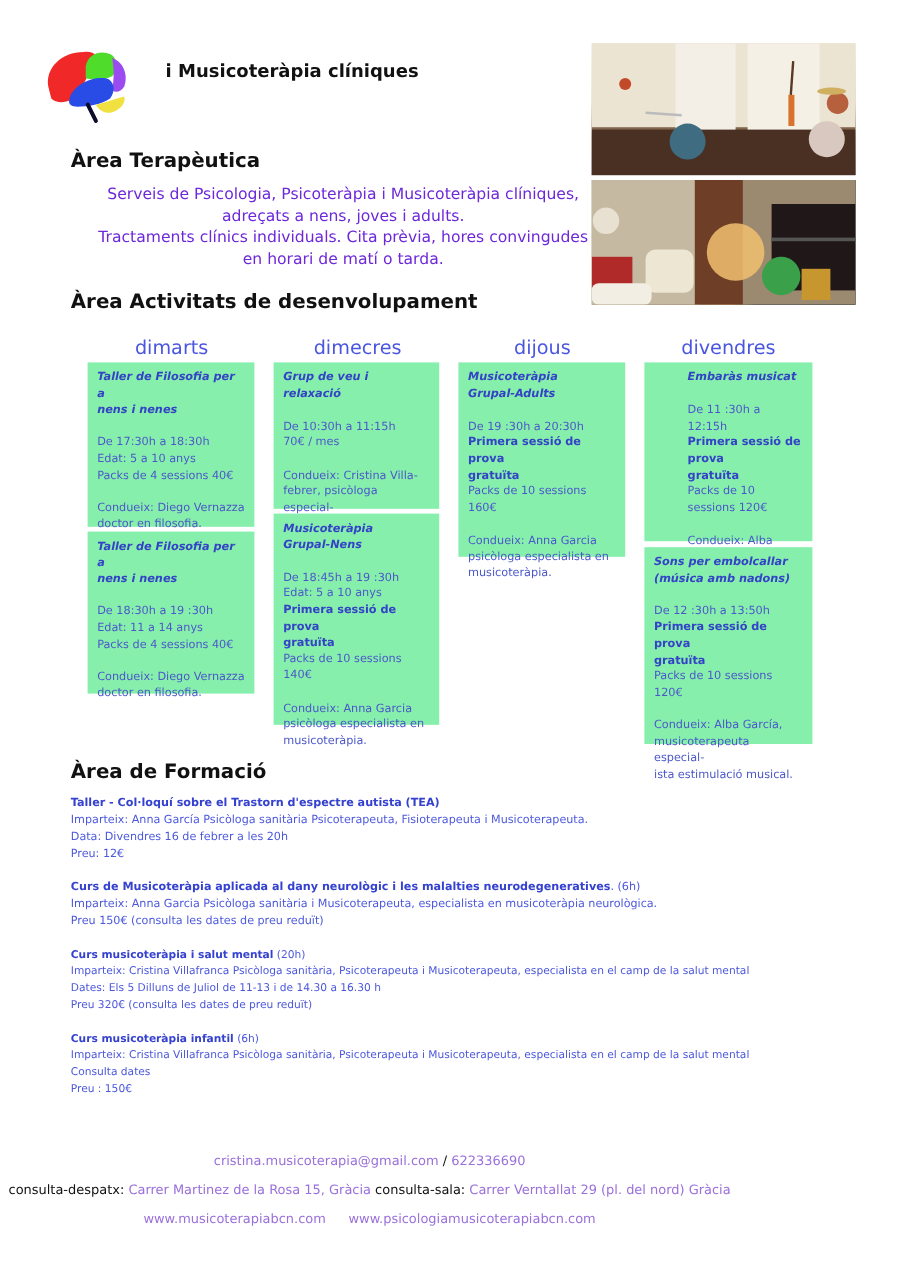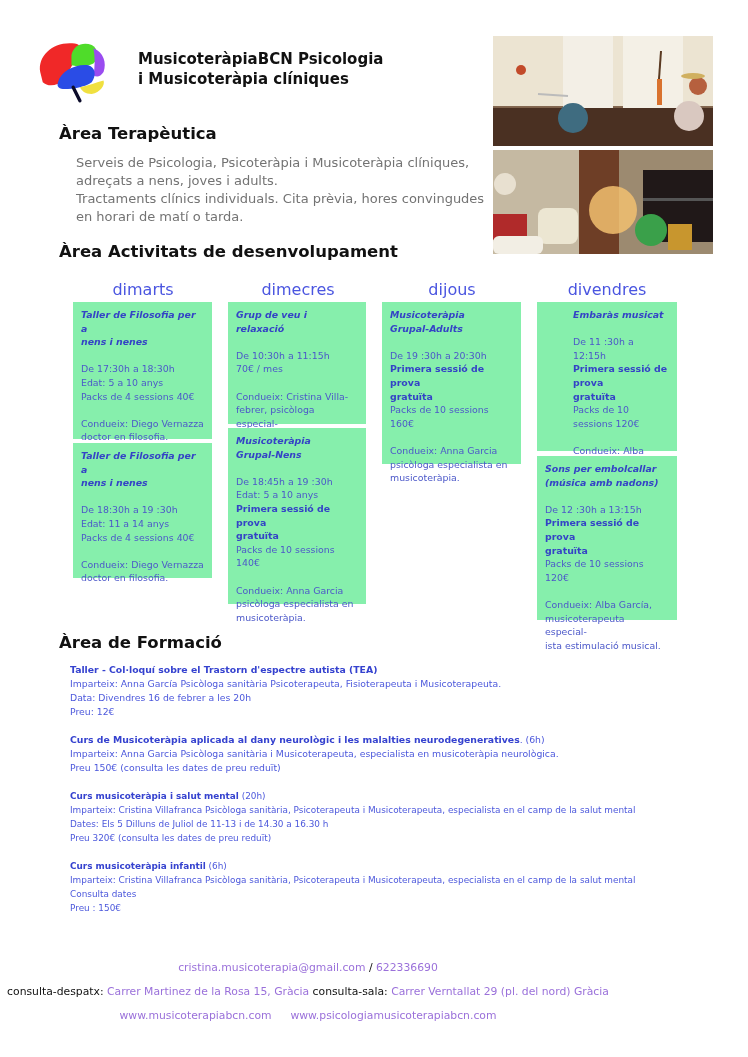--- a/index.html
+++ b/index.html
@@ -7,51 +7,50 @@
   body { position: relative; font-family: "DejaVu Sans", "Liberation Sans", sans-serif; color: #000; }
 
   .logo { position: absolute; left: 36px; top: 36px; width: 76px; height: 72px; }
   .brand-title { position: absolute; left: 138px; top: 49px; font-weight: bold; font-size: 15px; line-height: 20px; color: #111; font-family: "DejaVu Sans", sans-serif; }
 
   .photo { position: absolute; left: 493px; width: 220px; overflow: hidden; }
   .photo-1 { top: 36px; height: 110px; background: linear-gradient(180deg, #e9e1cf 0%, #d6c8a8 45%, #6a4a35 70%, #3c2a20 100%); }
   .photo-2 { top: 150px; height: 104px; background: linear-gradient(90deg, #b9ab93 0%, #8b7256 35%, #c8874a 52%, #2a2222 62%, #1c1818 100%); }
 
   .section-title { position: absolute; left: 59px; font-weight: bold; font-size: 16.5px; color: #111; }
-  .intro { position: absolute; left: 76px; top: 154px; width: 420px; color: #737373; font-size: 13px; line-height: 18px; }
+  .intro { position: absolute; left: 76px; top: 154px; width: 420px; color: #6d28d9; font-size: 13px; line-height: 18px; text-align: center; }
 
   .day-head { position: absolute; top: 280px; width: 140px; text-align: center; color: #4a55e0; font-size: 16px; }
 
   .box { position: absolute; background: #86efac; padding: 6px 8px; color: #4c58c9; font-size: 9.4px; line-height: 13.6px; }
   .box .t { font-weight: bold; font-style: italic; color: #3443c6; }
   .box .b { font-weight: bold; color: #3443c6; }
   .box .gap { height: 13.6px; }
 
   .courses { position: absolute; left: 59px; top: 663px; width: 660px; font-size: 9.3px; line-height: 14px; color: #4c58dc; }
-  .course { margin-bottom: 14px; margin-left: 11px; }
+  .course { margin-bottom: 14px; }
   .course .ct { font-weight: bold; color: #3542cf; }
 
   .footer { position: absolute; left: 0; width: 616px; text-align: center; font-size: 10.8px; }
   .footer .p { color: #9a70da; }
   .footer .k { color: #111; }
 </style>
 </head>
 <body>
 
 <svg class="logo" viewBox="0 0 90 80">
   <path d="M5 40 C2 22 18 6 40 6 C52 5 54 10 50 18 C44 30 40 38 32 50 C26 56 14 58 8 52 Z" fill="#f02828"></path>
   <path d="M42 20 C44 8 56 4 66 8 C74 12 74 24 68 30 C60 34 50 34 42 32 Z" fill="#4fdc2a"></path>
   <path d="M68 12 C80 16 84 30 80 40 C76 46 72 46 68 44 C70 34 70 22 68 12 Z" fill="#9a4cf0"></path>
   <path d="M26 52 C30 38 48 30 62 32 C70 34 72 44 66 52 C58 58 44 60 34 60 C28 60 24 58 26 52 Z" fill="#2a4ce6"></path>
   <path d="M52 58 C62 56 72 52 80 50 C82 56 76 64 66 66 C58 66 54 62 52 58 Z" fill="#f0e040"></path>
   <path d="M44 58 L52 74" stroke="#0c0c2a" stroke-width="4" stroke-linecap="round"></path>
 </svg>
 
 <div class="brand-title">
-  <div>MusicoteràpiaBCN Psicologia</div>
   <div>i Musicoteràpia clíniques</div>
 </div>
 
 <div class="photo photo-1">
   <svg width="220" height="110" viewBox="0 0 220 110">
     <rect x="0" y="0" width="220" height="70" fill="#ece4d2"></rect>
     <rect x="70" y="0" width="50" height="80" fill="#f3efe6"></rect>
     <rect x="130" y="0" width="60" height="80" fill="#f4f0e6"></rect>
     <rect x="0" y="72" width="220" height="38" fill="#4a3022"></rect>
     <ellipse cx="80" cy="82" rx="15" ry="15" fill="#3f6c80"></ellipse>
@@ -170,21 +169,21 @@
   <div class="gap"></div>
   <div>Condueix: Alba García,</div>
   <div>musicoterapeuta especial-</div>
   <div>ista estimulació musical.</div>
 </div>
 
 <div class="box" style="left:537px; top:456px; width:140px; height:164px;">
   <div class="t">Sons per embolcallar</div>
   <div class="t">(música amb nadons)</div>
   <div class="gap"></div>
-  <div>De 12 :30h a 13:15h</div>
+  <div>De 12 :30h a 13:50h</div>
   <div class="b">Primera sessió de prova</div>
   <div class="b">gratuïta</div>
   <div>Packs de 10 sessions 120€</div>
   <div class="gap"></div>
   <div>Condueix: Alba García,</div>
   <div>musicoterapeuta especial-</div>
   <div>ista estimulació musical.</div>
 </div>
 
 <div class="section-title" style="top:633px;">Àrea de Formació</div>

